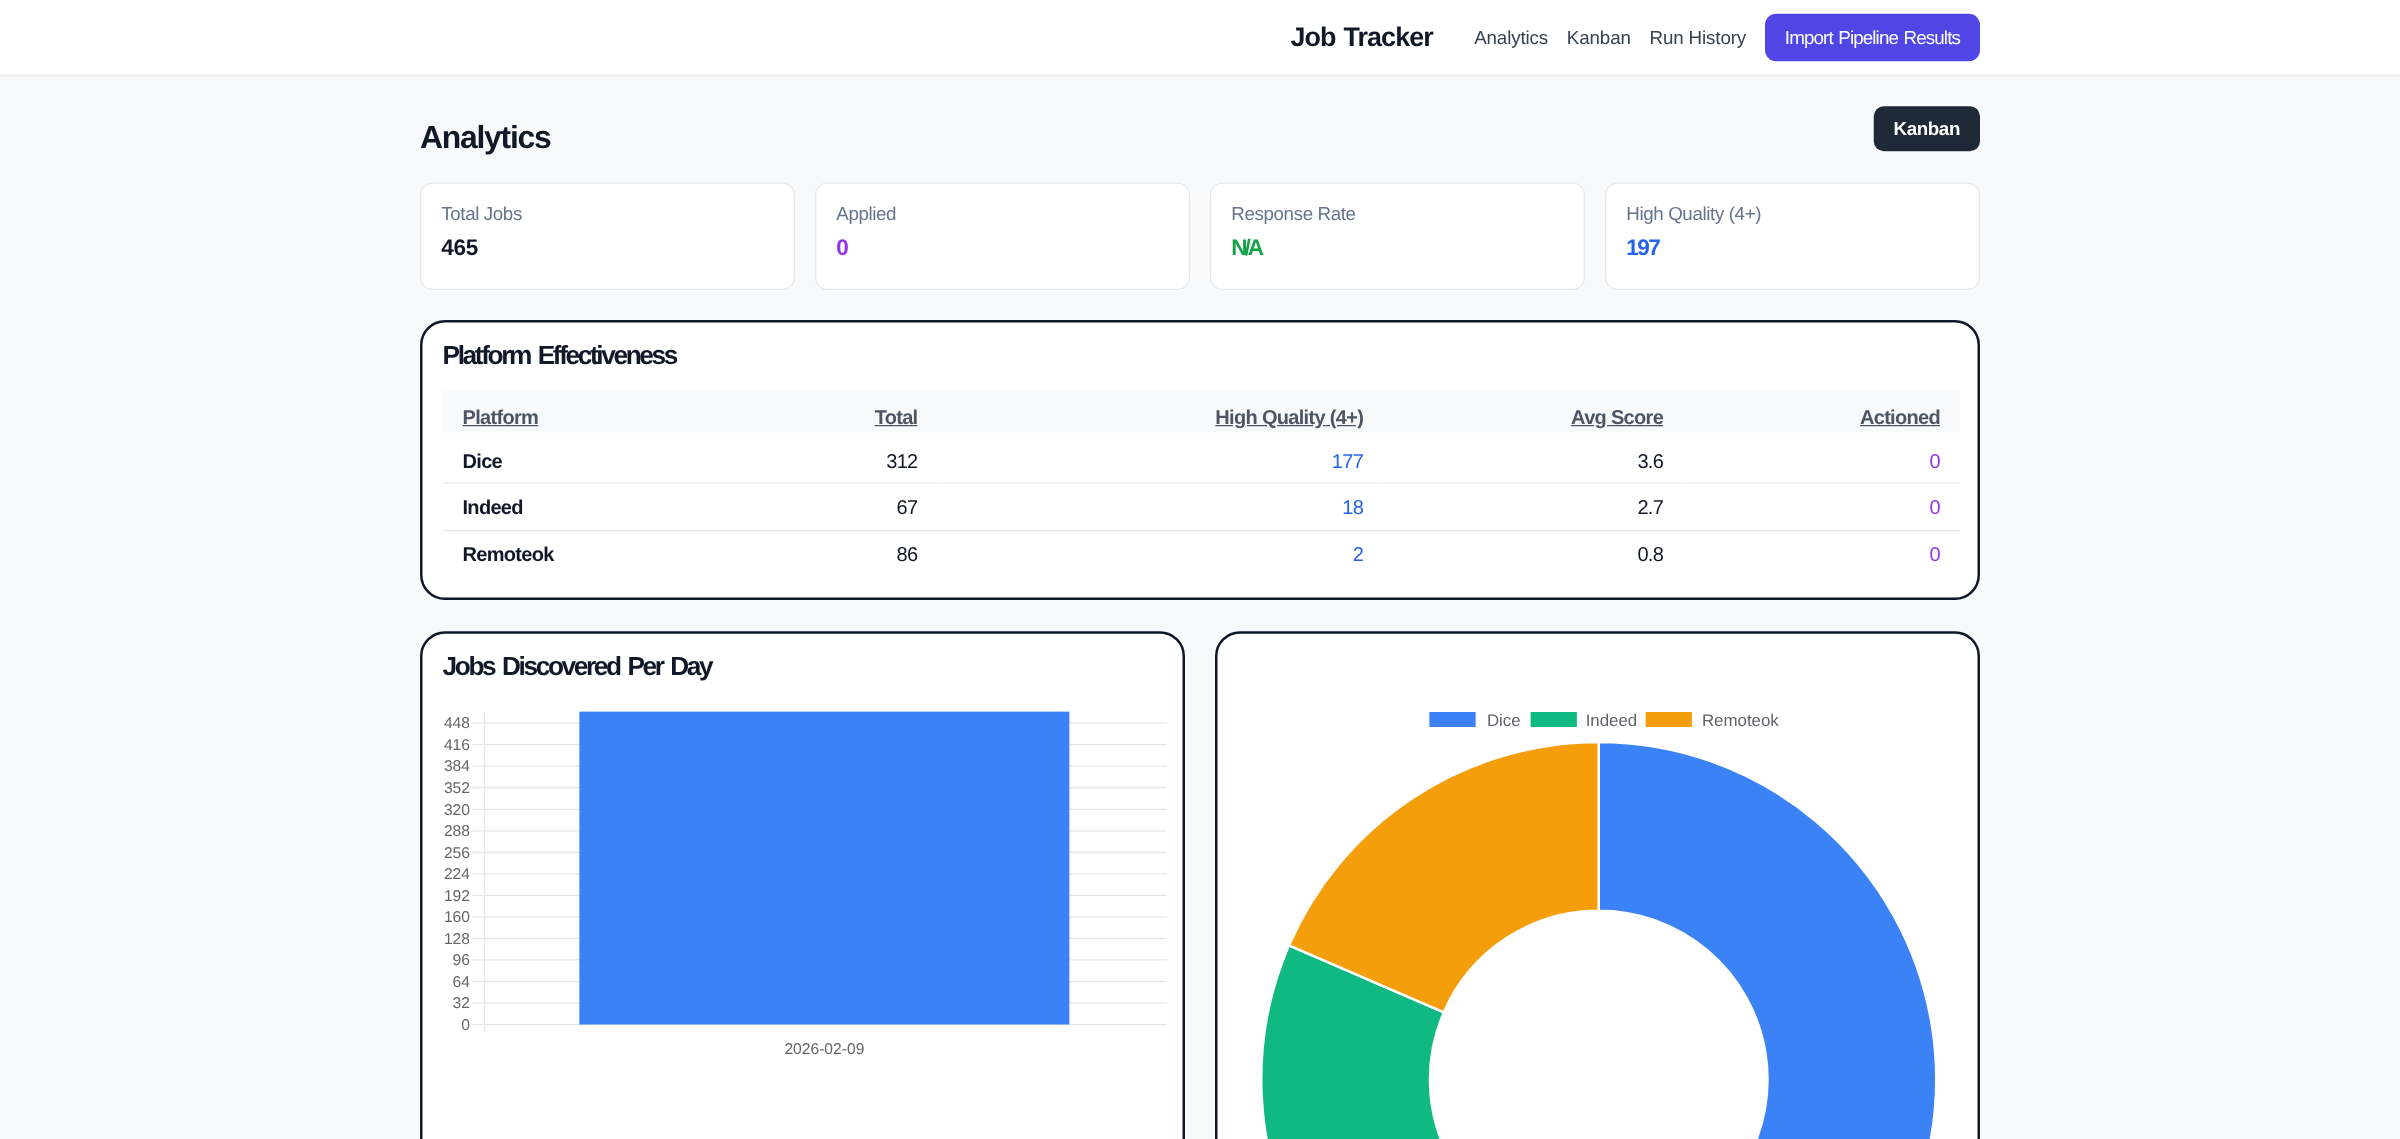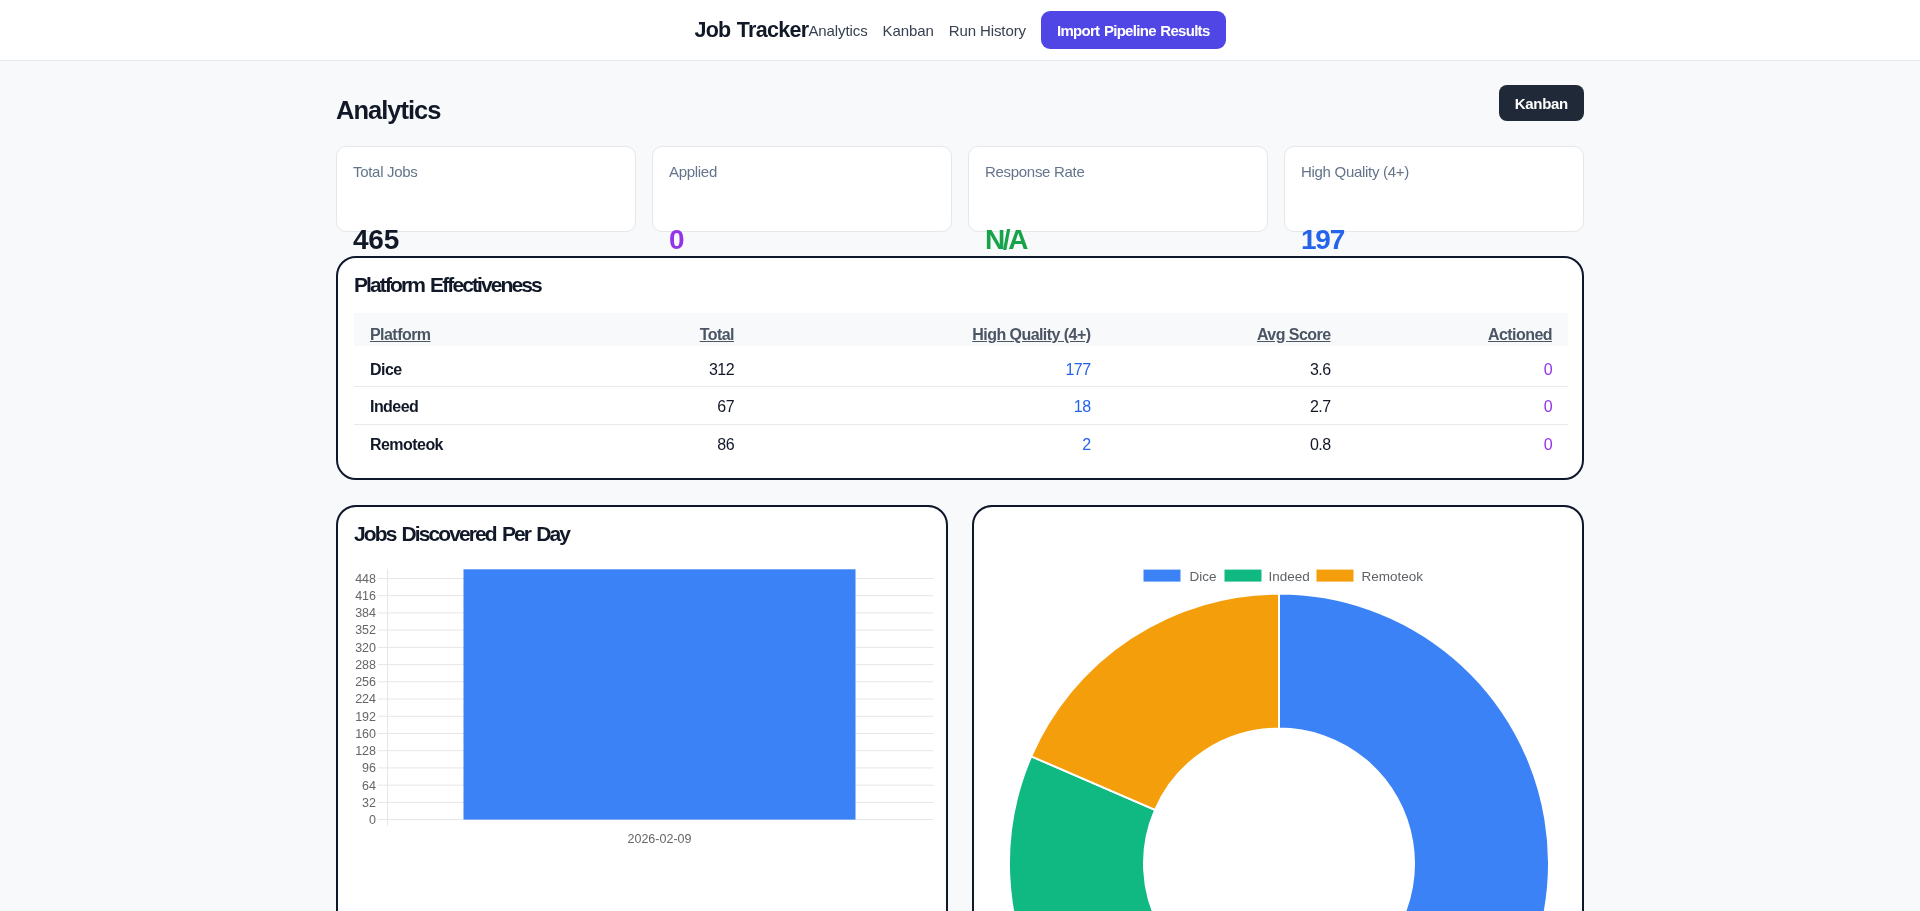--- a/index.html
+++ b/index.html
@@ -1,32 +1,32 @@
 <!DOCTYPE html>
 <html><head>
 <meta charset="utf-8">
 <title>Job Tracker</title>
 <style>
 * { margin:0; padding:0; box-sizing:border-box; }
 html,body { background:#f8f9fa; }
 body { font-family:"Liberation Sans",sans-serif; color:#111827; }
 .container { width:1280px; margin:0 auto; padding:0 16px; }
 header { background:#fff; border-bottom:1px solid #e5e7eb; height:61px; }
-header .container { display:flex; align-items:center; justify-content:center; height:60px; }
+header .container { display:flex; align-items:center; justify-content:flex-end; height:60px;gap:33px; }
 .brand { font-size:21.5px; font-weight:bold; color:#111827; letter-spacing:-0.7px; word-spacing:1px; }
 nav { display:flex; align-items:center; gap:15px; }
 nav a { color:#374151; font-size:15px; letter-spacing:-0.1px; text-decoration:none; }
-.btn-primary { background:#4f46e5; color:#fff; border:none; border-radius:9px; height:38px; padding:0 16px; font-size:15px; font-weight:bold; letter-spacing:-0.7px; word-spacing:1px; font-family:inherit; }
+.btn-primary { background:#4f46e5; color:#fff; border:none; border-radius:9px; height:38px; padding:0 16px; font-size:15px; font-weight:normal; letter-spacing:-0.7px; word-spacing:1px; font-family:inherit; }
 .page-head { display:flex; align-items:flex-start; justify-content:space-between; margin-top:24px; height:40px; }
 h1.pagetitle { font-size:25.5px; font-weight:bold; color:#111827; letter-spacing:-1.0px; line-height:31px; margin-top:10px; }
 .btn-dark { background:#1f2937; color:#fff; border:none; border-radius:8px; height:36px; padding:0 16px; font-size:15px; font-weight:bold; letter-spacing:-0.3px; font-family:inherit; }
 .stats { display:grid; grid-template-columns:repeat(4,1fr); gap:16px; margin-top:21px; }
 .stat-card { background:#fff; border:1px solid #e5e7eb; border-radius:10px; padding:14px 16px 16px; height:86px; }
 .stat-label { color:#64748b; font-size:15px; letter-spacing:-0.3px; line-height:21px; }
-.stat-value { font-size:28px; font-weight:bold; line-height:33px; letter-spacing:-0.2px;margin-top:41px; }
+.stat-value { font-size:18px; font-weight:bold; line-height:33px; letter-spacing:-0.2px; }
 .v-purple { color:#9333ea; }
 .v-green { color:#16a34a; }
 .v-blue { color:#2563eb; }
 .card { background:#fff; border:2px solid #0f172a; border-radius:20px; }
 .table-card { margin-top:24px; padding:14px 16px 16px; }
 .card h2 { font-size:21px; font-weight:bold; color:#111827; letter-spacing:-1.9px; word-spacing:2.2px; line-height:26px; }
 table { width:1214px; border-collapse:collapse; margin-top:15px; table-layout:fixed; }
 thead tr { background:#f8f9fa; }
 th { color:#4b5563; font-size:16px; font-weight:bold; letter-spacing:-0.55px; padding:13px 16px 3px; line-height:17px;text-decoration:underline; }
 th.l, td.l { text-align:left; }

